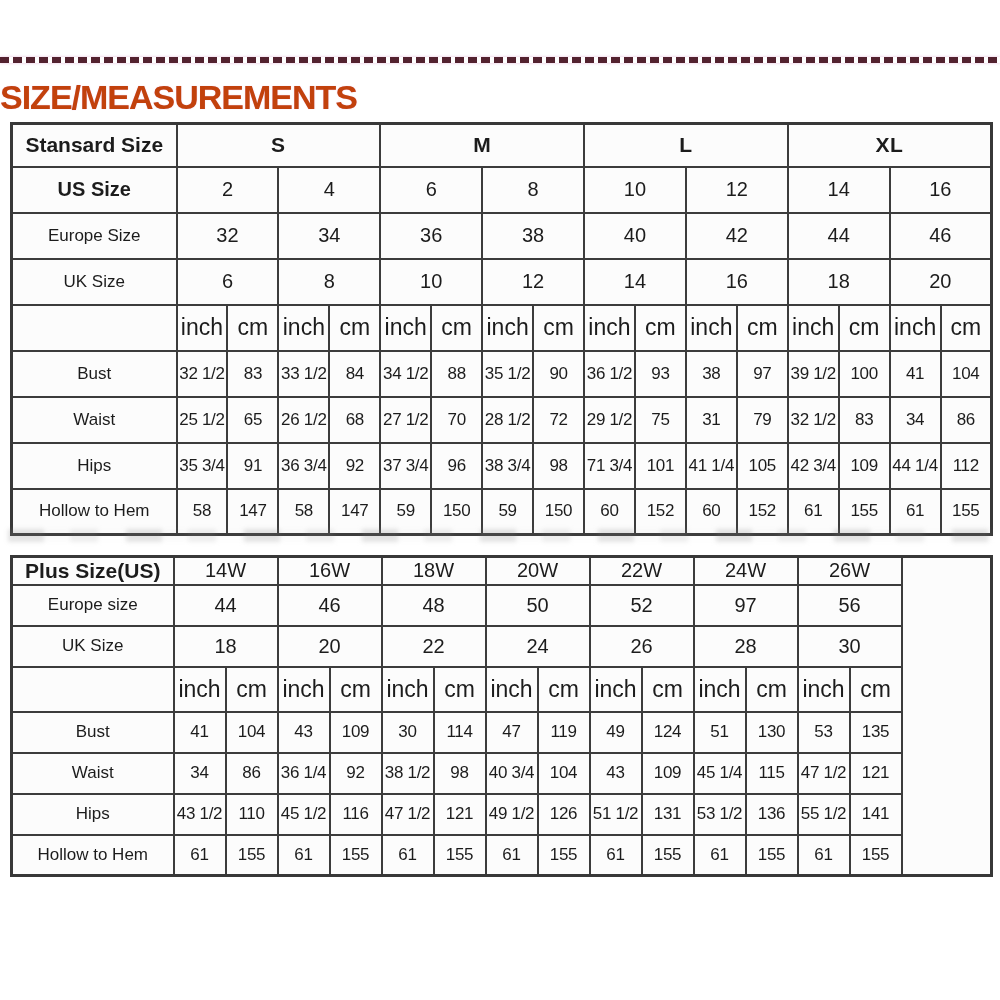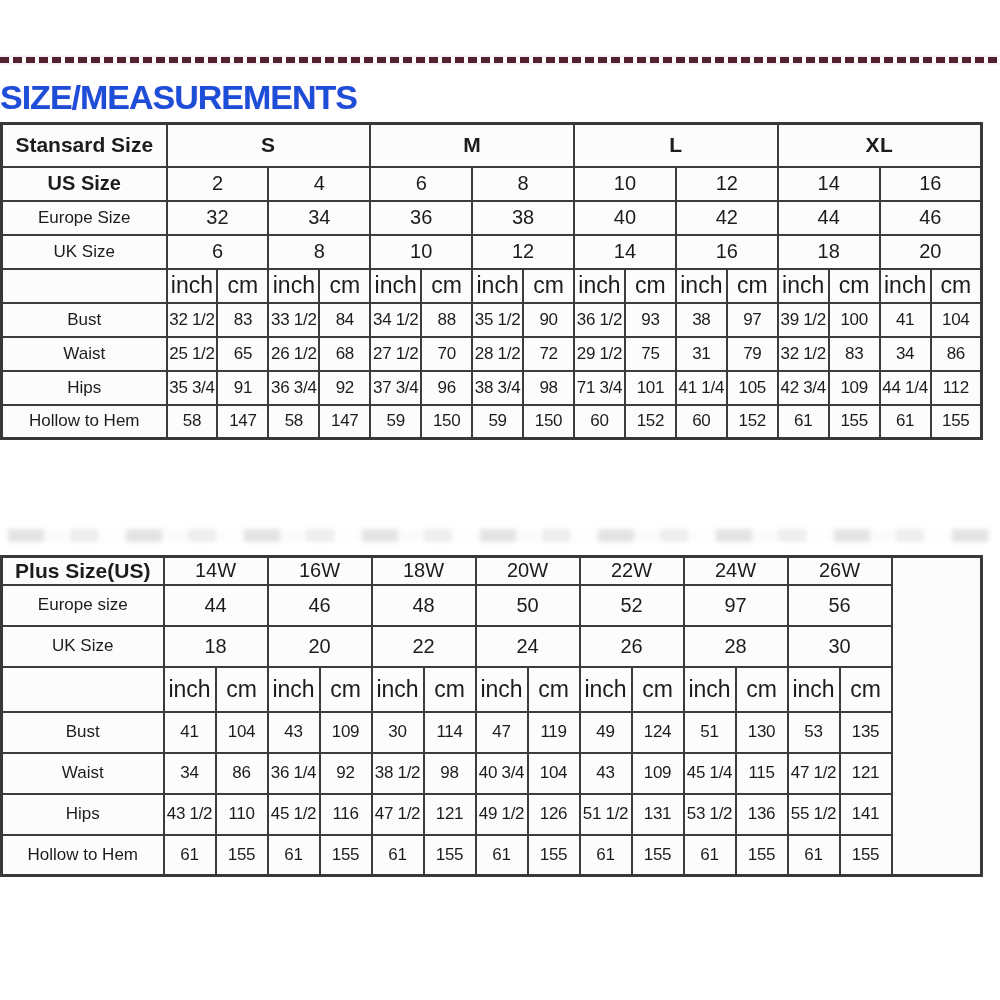--- a/index.html
+++ b/index.html
@@ -44,39 +44,39 @@
     height: 13px;
     background: repeating-linear-gradient(90deg,
       rgba(130,130,130,0.22) 0 36px,
       rgba(190,190,190,0.06) 36px 62px,
       rgba(150,150,150,0.16) 62px 90px,
       rgba(200,200,200,0.04) 90px 118px);
     filter: blur(2px);
   }
   table {
     position: absolute;
-    left: 0;
+    left: 10px;
     border-collapse: collapse;
     table-layout: fixed;
     background: #0f766e;
     border: 3px solid #383838;
   }
   #t1 { top: 122px; width: 983px; }
   #t2 { top: 555px; width: 983px; }
   td, th {
     border: 2px solid #3c3c3c;
     text-align: center;
     vertical-align: middle;
     padding: 0;
     white-space: nowrap;
     overflow: hidden;
     background: #fcfcfc;
     font-weight: normal;
   }
-  #t1 tr { height: 34px; }
+  #t1 tr { height: 46px; }
   #t1 tr:first-child { height: 43px; }
   #t2 tr { height: 41px; }
   #t2 tr:first-child { height: 28px; }
   #t2 tr:nth-child(4) { height: 45px; }
 
   th.corner { font-weight: bold; font-size: 21px; }
   th.group  { font-weight: bold; font-size: 21px; letter-spacing: 0.5px; }
   td.lbl    { font-size: 17px; }
   td.lbl.bold { font-weight: bold; font-size: 20px; }
   td.num    { font-size: 20px; }
@@ -84,21 +84,21 @@
   td.val    { font-size: 17px; letter-spacing: -0.3px; }
   td.spacer { background: #fcfcfc; }
 </style>
 </head>
 <body>
 
 <div class="page">
 
   <div class="dashed-divider" style="background: repeating-linear-gradient(90deg, rgb(83, 34, 47) 0px, rgb(83, 34, 47) 9px, transparent 9px, transparent 13px);"></div>
 
-  <div class="page-title" style="color: #1d4ed8;">SIZE/MEASUREMENTS</div>
+  <div class="page-title" style="color: #c2410c;">SIZE/MEASUREMENTS</div>
 
   <table id="t1">
     <colgroup>
       <col style="width:165px">
       <col>
         <col>
         <col>
         <col>
         <col>
         <col>

